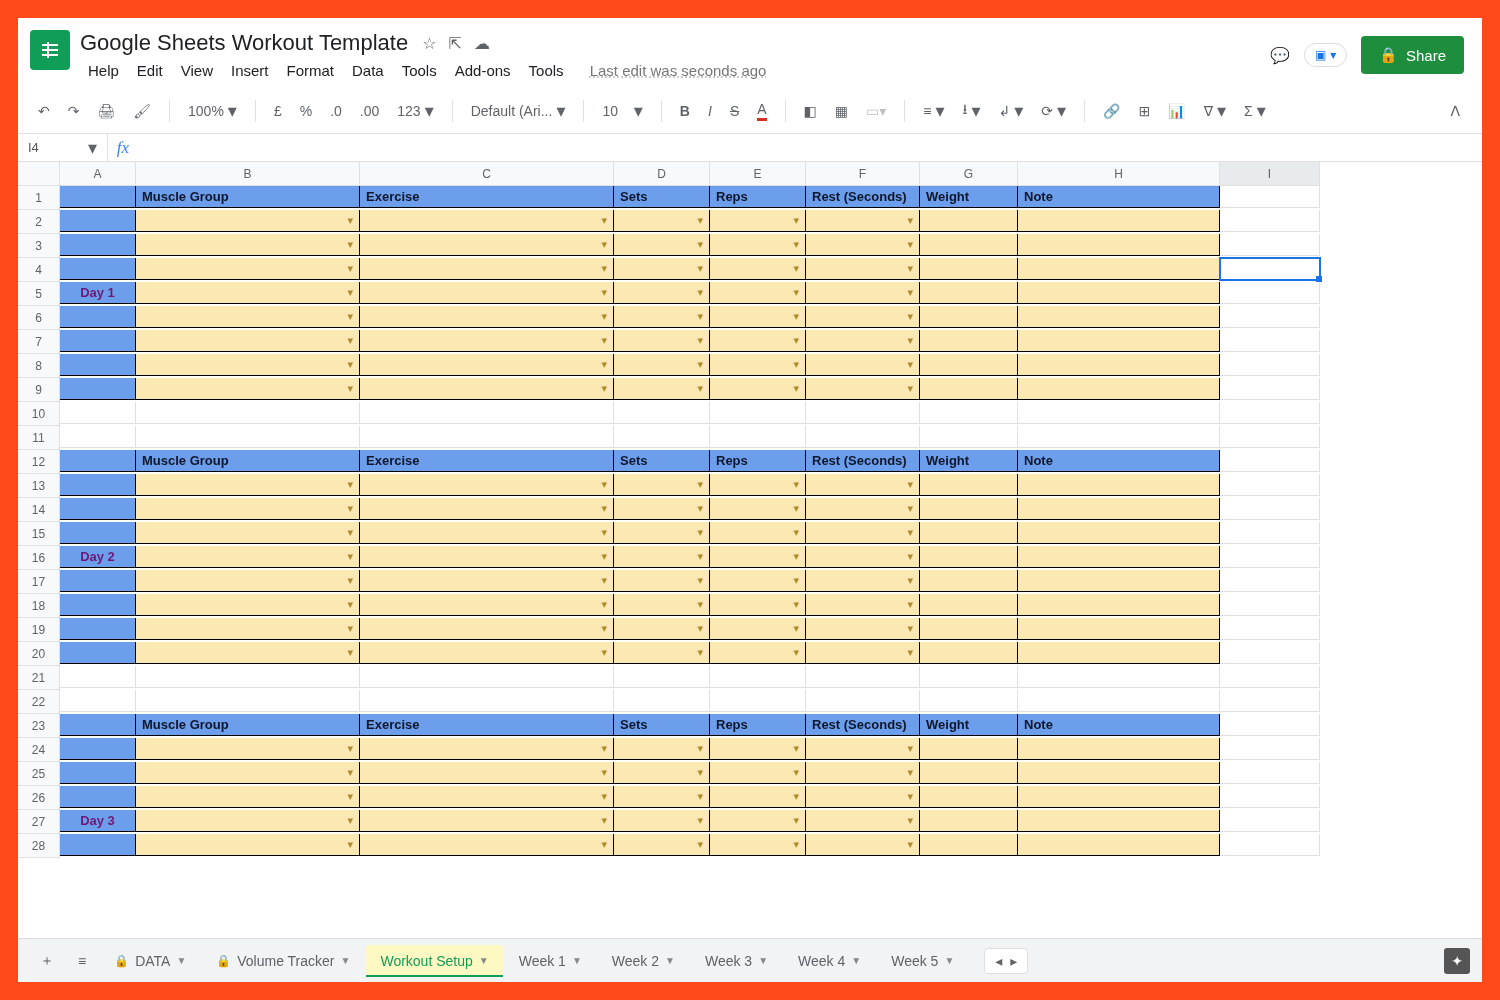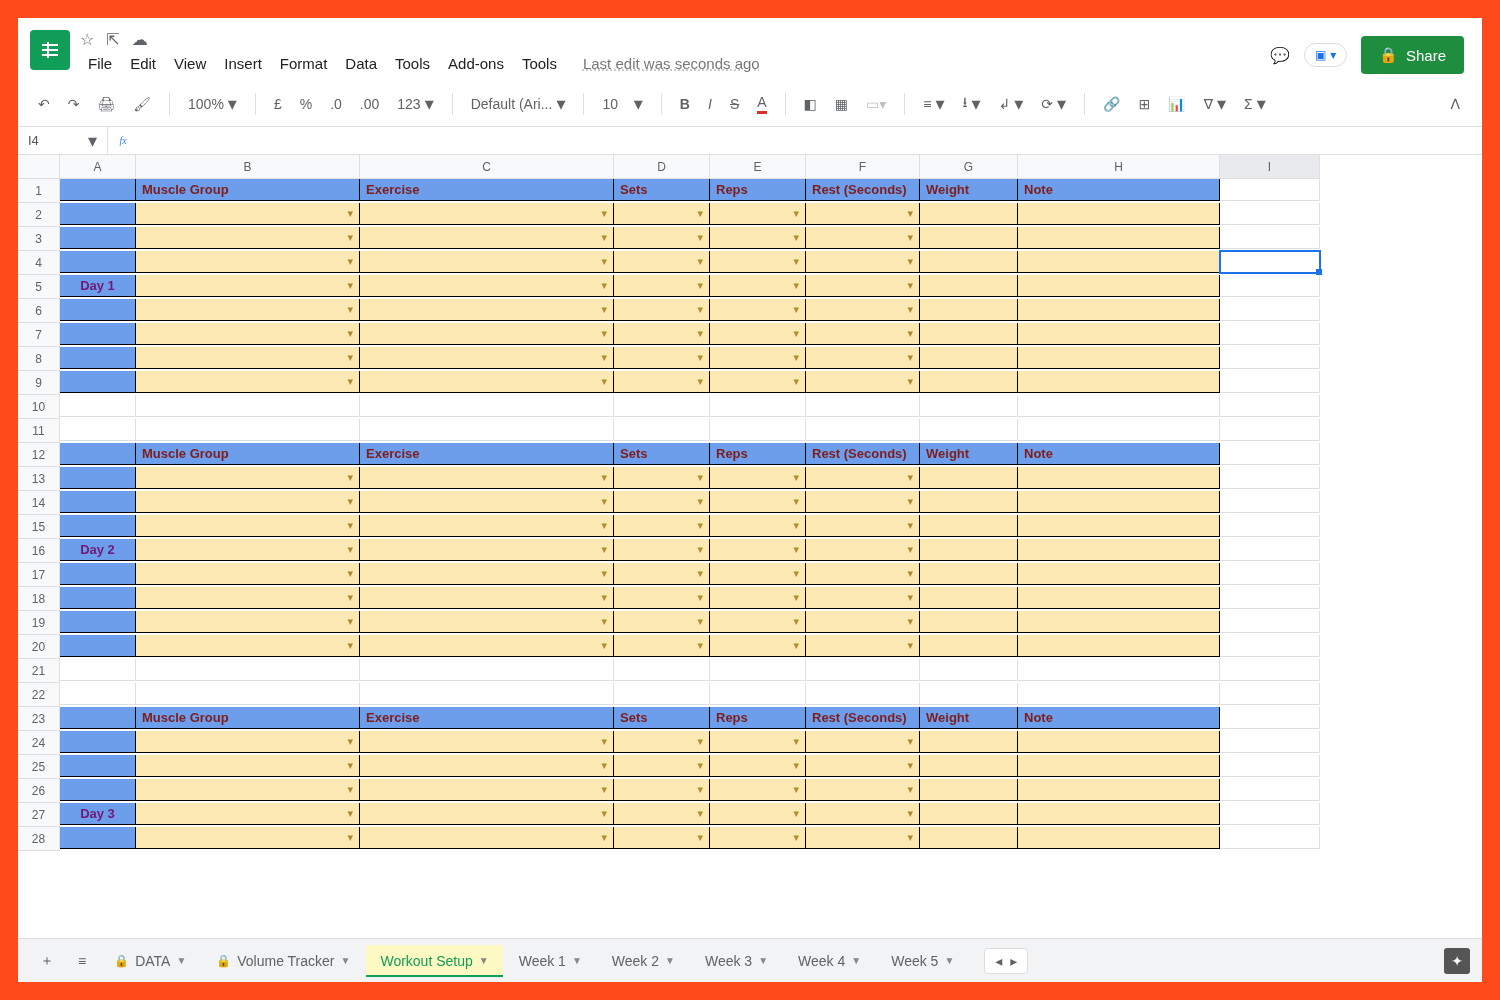--- a/index.html
+++ b/index.html
@@ -24,29 +24,29 @@
 
 .toolbar { display:flex; align-items:center; gap:6px; padding:6px 14px; border-bottom:1px solid #e0e0e0; color:#5f6368; font-size:14px; margin-top:8px; }
 .toolbar .sep { width:1px; height:22px; background:#e0e0e0; margin:0 6px; }
 .tb { padding:4px 6px; cursor:pointer; border-radius:3px; display:inline-flex; align-items:center; gap:4px; }
 .chev-icon { font-size:18px; color:#5f6368; }
 .spacer { flex:1; }
 .toolbar-chevron { cursor:pointer; padding:4px 8px; }
 
 .fx-row { display:flex; align-items:center; border-bottom:1px solid #e0e0e0; height:28px; font-size:13px; }
 .namebox { width:90px; padding:0 10px; color:#555; border-right:1px solid #e0e0e0; display:flex; justify-content:space-between; align-items:center; height:100%; }
-.fxlabel { width:30px; text-align:center; font-style:italic; color:#3b82f6; font-family:serif; font-size:10px; }
+.fxlabel { width:30px; text-align:center; font-style:italic; color:#3b82f6; font-family:serif; font-size:17px; }
 .fxinput { flex:1; height:100%; border:none; outline:none; padding:0 6px; }
 
 .grid-wrap { flex:1; overflow:hidden; position:relative; background:#fff; }
 .grid { display:grid; grid-template-columns:42px 76px 224px 254px 96px 96px 114px 98px 202px 100px; font-size:13px; }
 .colhead, .rowhead, .corner { background:#f8f9fa; border-right:1px solid #e0e0e0; border-bottom:1px solid #e0e0e0; color:#5f6368; font-size:12px; display:flex; align-items:center; justify-content:center; height:24px; }
 .colhead.active { background:#e8eaed; }
 .cell { border-right:1px solid #e0e0e0; border-bottom:1px solid #e0e0e0; height:22px; padding:0 6px; display:flex; align-items:center; background:#fff; position:relative; }
-.hdrcell { background:#6d9eeb; color:#7f1d1d; font-weight:700; font-size:13px; border-right:1px solid #000; border-bottom:1px solid #000; }
+.hdrcell { background:#6d9eeb; color:#0f172a; font-weight:700; font-size:13px; border-right:1px solid #000; border-bottom:1px solid #000; }
 .daycell { background:#6d9eeb; color:#701a75; font-weight:700; justify-content:center; border-right:1px solid #000; border-bottom:1px solid #000; }
 .dd { background:#fce8b2; border-right:1px solid #000; border-bottom:1px solid #000; }
 .dd::after { content:'▾'; position:absolute; right:6px; color:#b08b2e; font-size:11px; }
 .plain { background:#fce8b2; border-right:1px solid #000; border-bottom:1px solid #000; }
 .sel { outline:2px solid #1a73e8; outline-offset:-1px; z-index:2; }
 .sel::after { content:''; position:absolute; right:-3px; bottom:-3px; width:6px; height:6px; background:#1a73e8; }
 
 .tabs { display:flex; align-items:center; background:#f1f3f4; border-top:1px solid #dadce0; height:44px; padding:0 12px; gap:4px; color:#5f6368; font-size:14px; }
 .tabs .tbtn { padding:6px 10px; cursor:pointer; border-radius:3px; }
 .sheet-tab { padding:8px 14px; display:flex; align-items:center; gap:6px; cursor:pointer; border-radius:3px 3px 0 0; }
@@ -66,29 +66,30 @@
       <svg viewBox="0 0 24 24">
           <rect x="3" y="3" width="18" height="18" fill="#fff" opacity="0.0"></rect>
           <rect x="4" y="6" width="16" height="2" fill="#fff"></rect>
           <rect x="4" y="11" width="16" height="2" fill="#fff"></rect>
           <rect x="4" y="16" width="16" height="2" fill="#fff"></rect>
           <rect x="9" y="4" width="2" height="16" fill="#fff"></rect>
         </svg>
     </div>
     <div class="title-group">
       <div class="title-row">
+        <div class="doc-title">Google Sheets Workout Template</div>
         <div class="title-icons">
           <span>☆</span>
           <span>⇱</span>
           <span>☁</span>
         </div>
       </div>
       <div class="menu-row" id="menu-row">
 
-        <span>File</span>
+        <span>Help</span>
           <span>Edit</span>
           <span>View</span>
           <span>Insert</span>
           <span>Format</span>
           <span>Data</span>
           <span>Tools</span>
           <span>Add-ons</span>
           <span>Tools</span>
           <span class="last-edit">Last edit was seconds ago</span>
       </div>

